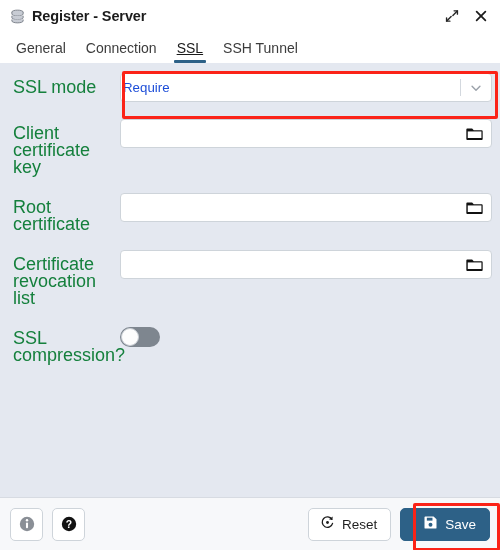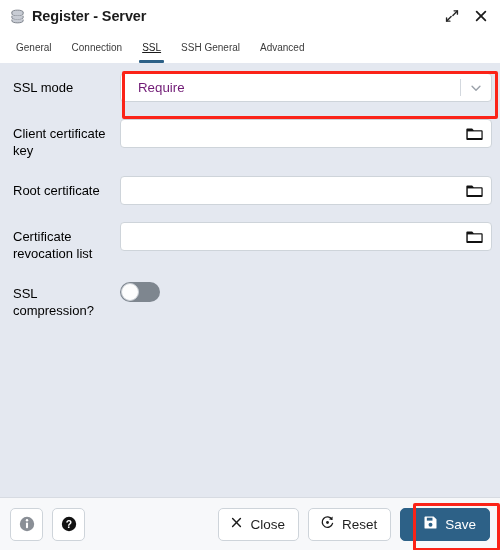--- a/index.html
+++ b/index.html
@@ -76,21 +76,21 @@
     align-items: stretch;
     padding: 0 6px;
     box-sizing: border-box;
     flex: 0 0 auto;
   }
   .tab {
     position: relative;
     display: flex;
     align-items: center;
     padding: 0 10px;
-    font-size: 10px;
+    font-size: 14px;
     color: #3c3c3c;
     cursor: pointer;
     white-space: nowrap;
   }
   .tab.active {
     color: #1a1a1a;
     text-decoration: underline;
   }
   .tab.active::after {
     content: "";
@@ -113,22 +113,22 @@
     position: relative;
   }
   .row {
     display: flex;
     align-items: flex-start;
     margin-bottom: 17px;
   }
   .row-label {
     width: 112px;
     flex: 0 0 112px;
-    font-size: 13px;
-    color: #000000;
+    font-size: 18px;
+    color: #15803d;
     line-height: 17px;
     padding-top: 6px;
     padding-left: 5px;
     box-sizing: border-box;
   }
   .row-field {
     flex: 1 1 auto;
     position: relative;
     min-width: 0;
   }
@@ -144,22 +144,22 @@
     align-items: center;
     position: relative;
     width: 100%;
   }
   .select-box {
     cursor: pointer;
   }
   .select-value {
     flex: 1 1 auto;
     font-size: 13.3px;
-    color: #701a75;
-    padding-left: 17px;
+    color: #1d4ed8;
+    padding-left: 2px;
     white-space: nowrap;
     overflow: hidden;
   }
   .select-sep {
     width: 1px;
     height: 17px;
     background: #d3d8de;
     flex: 0 0 auto;
   }
   .select-arrow {
@@ -328,22 +328,21 @@
           </g>
         </svg>
       </span>
     </div>
   </div>
 
   <div class="tabbar">
     <div class="tab">General</div>
     <div class="tab">Connection</div>
     <div class="tab active">SSL</div>
-    <div class="tab">SSH General</div>
-    <div class="tab">Advanced</div>
+    <div class="tab">SSH Tunnel</div>
   </div>
 
   <div class="body">
 
     <div class="row">
       <div class="row-label">SSL mode</div>
       <div class="row-field">
         <div class="select-box">
           <span class="select-value">Require</span>
           <span class="select-sep"></span>
@@ -424,31 +423,20 @@
         </svg>
       </button>
       <button class="icon-btn">
         <svg width="18" height="18" viewBox="0 0 20 20" aria-hidden="true">
           <circle cx="10" cy="10" r="8" fill="#121212"></circle>
           <text x="10" y="14.3" text-anchor="middle" font-family="Liberation Sans, sans-serif" font-size="11.5" font-weight="bold" fill="#ffffff">?</text>
         </svg>
       </button>
     </div>
     <div class="footer-right">
-      <button class="btn">
-        <span>
-          <svg width="13" height="13" viewBox="0 0 16 16" aria-hidden="true">
-            <g stroke="#1c1c1c" stroke-width="1.8" stroke-linecap="round">
-              <path d="M3.2 3.2 L12.8 12.8"></path>
-                <path d="M12.8 3.2 L3.2 12.8"></path>
-            </g>
-          </svg>
-        </span>
-        <span class="lbl">Close</span>
-      </button>
       <button class="btn">
         <span>
           <svg width="15" height="15" viewBox="0 0 16 16" aria-hidden="true">
             <path d="M12.7 4.6A5.6 5.6 0 1 0 13.4 9" stroke="#1c1c1c" stroke-width="1.4" fill="none" stroke-linecap="round"></path>
             <path d="M13.6 1.6 L13.1 5.3 L9.5 4.6 Z" fill="#1c1c1c"></path>
             <circle cx="8" cy="8" r="1.5" fill="#1c1c1c"></circle>
           </svg>
         </span>
         <span class="lbl">Reset</span>
       </button>

